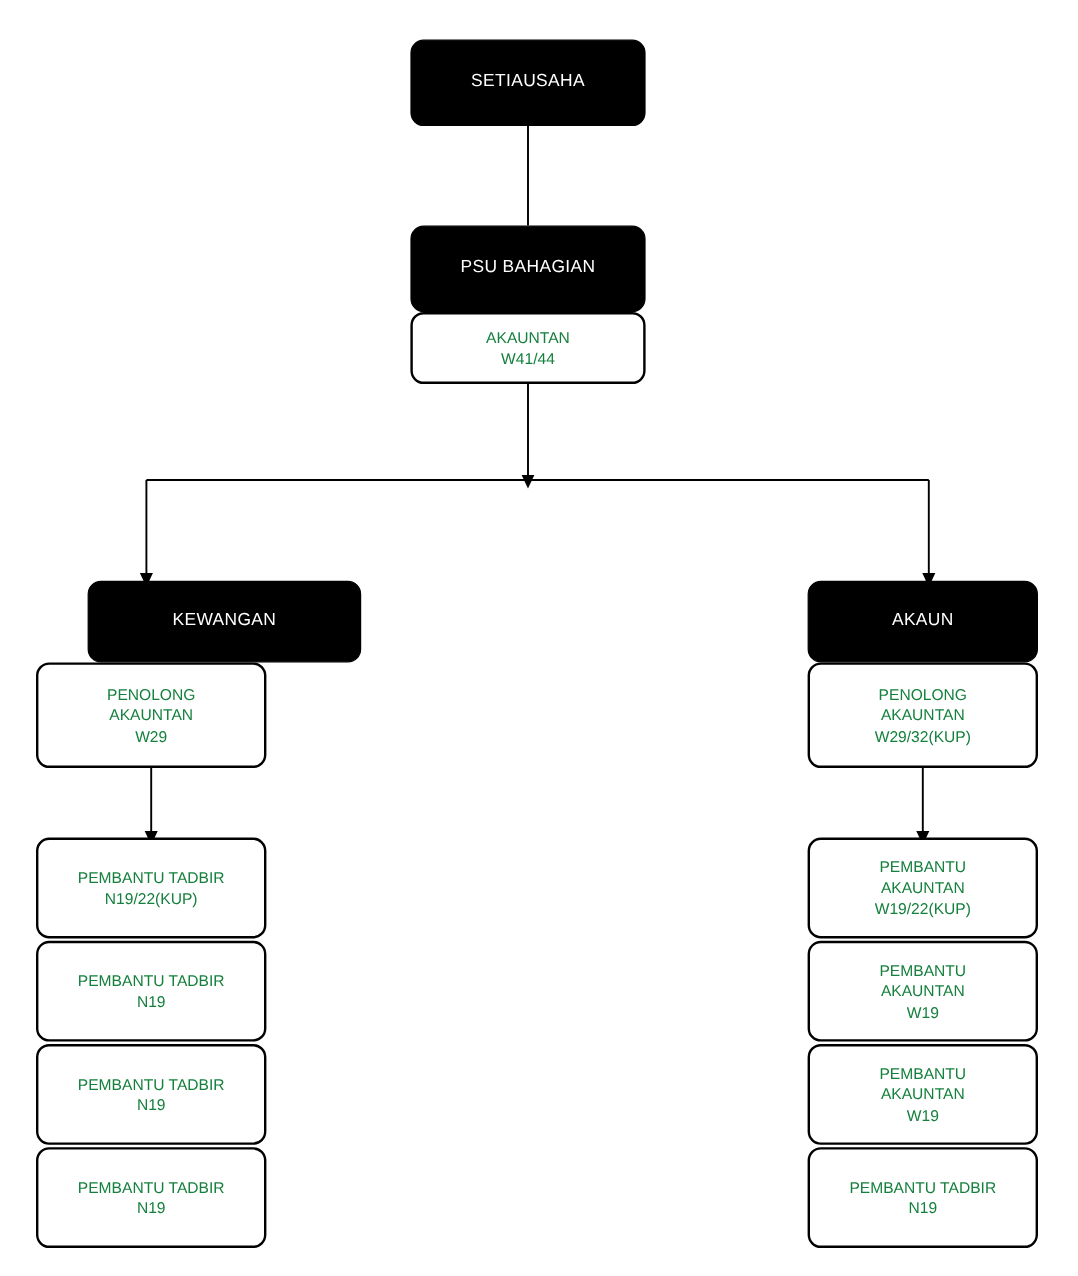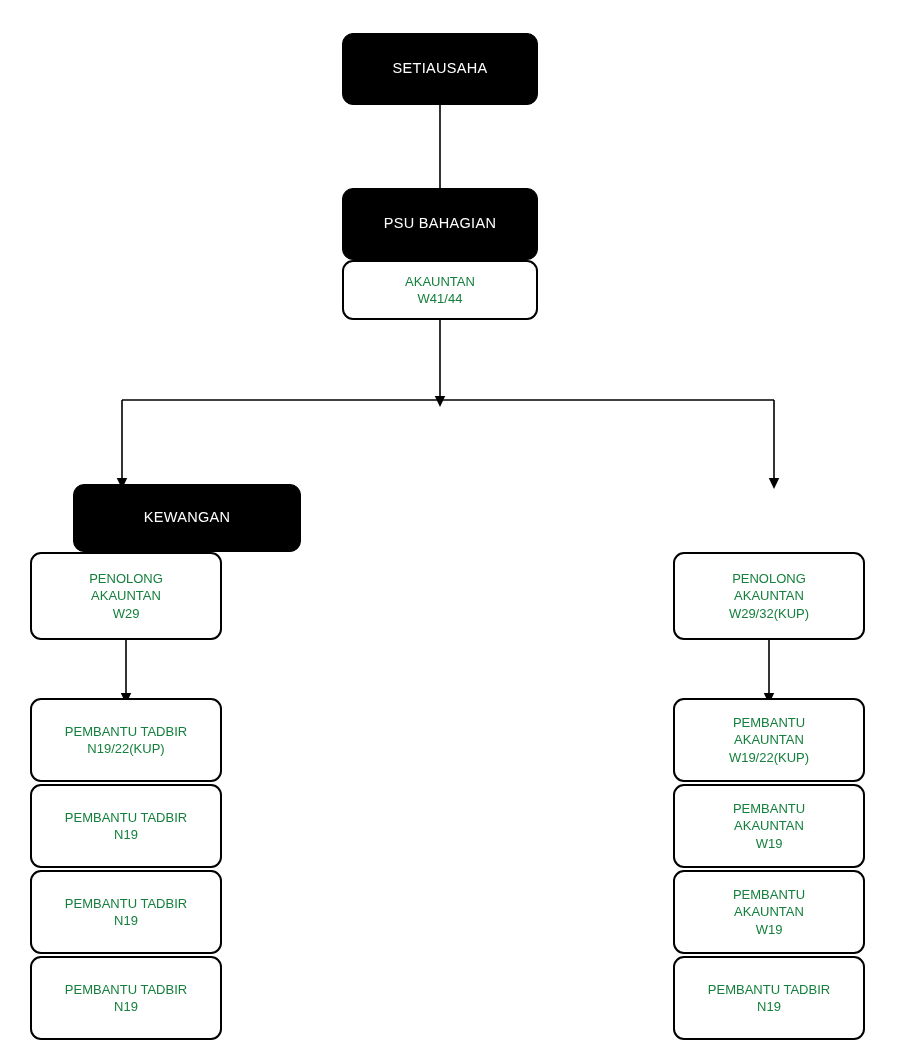--- a/index.html
+++ b/index.html
@@ -125,20 +125,23 @@
   <div class="node post" style="left:30px; top:870px; width:192px; height:84px;">
     <span class="node-label">PEMBANTU TADBIR
 N19</span>
   </div>
 
   <div class="node post" style="left:30px; top:956px; width:192px; height:84px;">
     <span class="node-label">PEMBANTU TADBIR
 N19</span>
   </div>
 
+  <div class="node unit" style="left:673px; top:484px; width:192px; height:68px;">
+    <span class="node-label">AKAUN</span>
+  </div>
 
   <div class="node post" style="left:673px; top:552px; width:192px; height:88px;">
     <span class="node-label">PENOLONG
 AKAUNTAN
 W29/32(KUP)</span>
   </div>
 
   <div class="node post" style="left:673px; top:698px; width:192px; height:84px;">
     <span class="node-label">PEMBANTU
 AKAUNTAN

